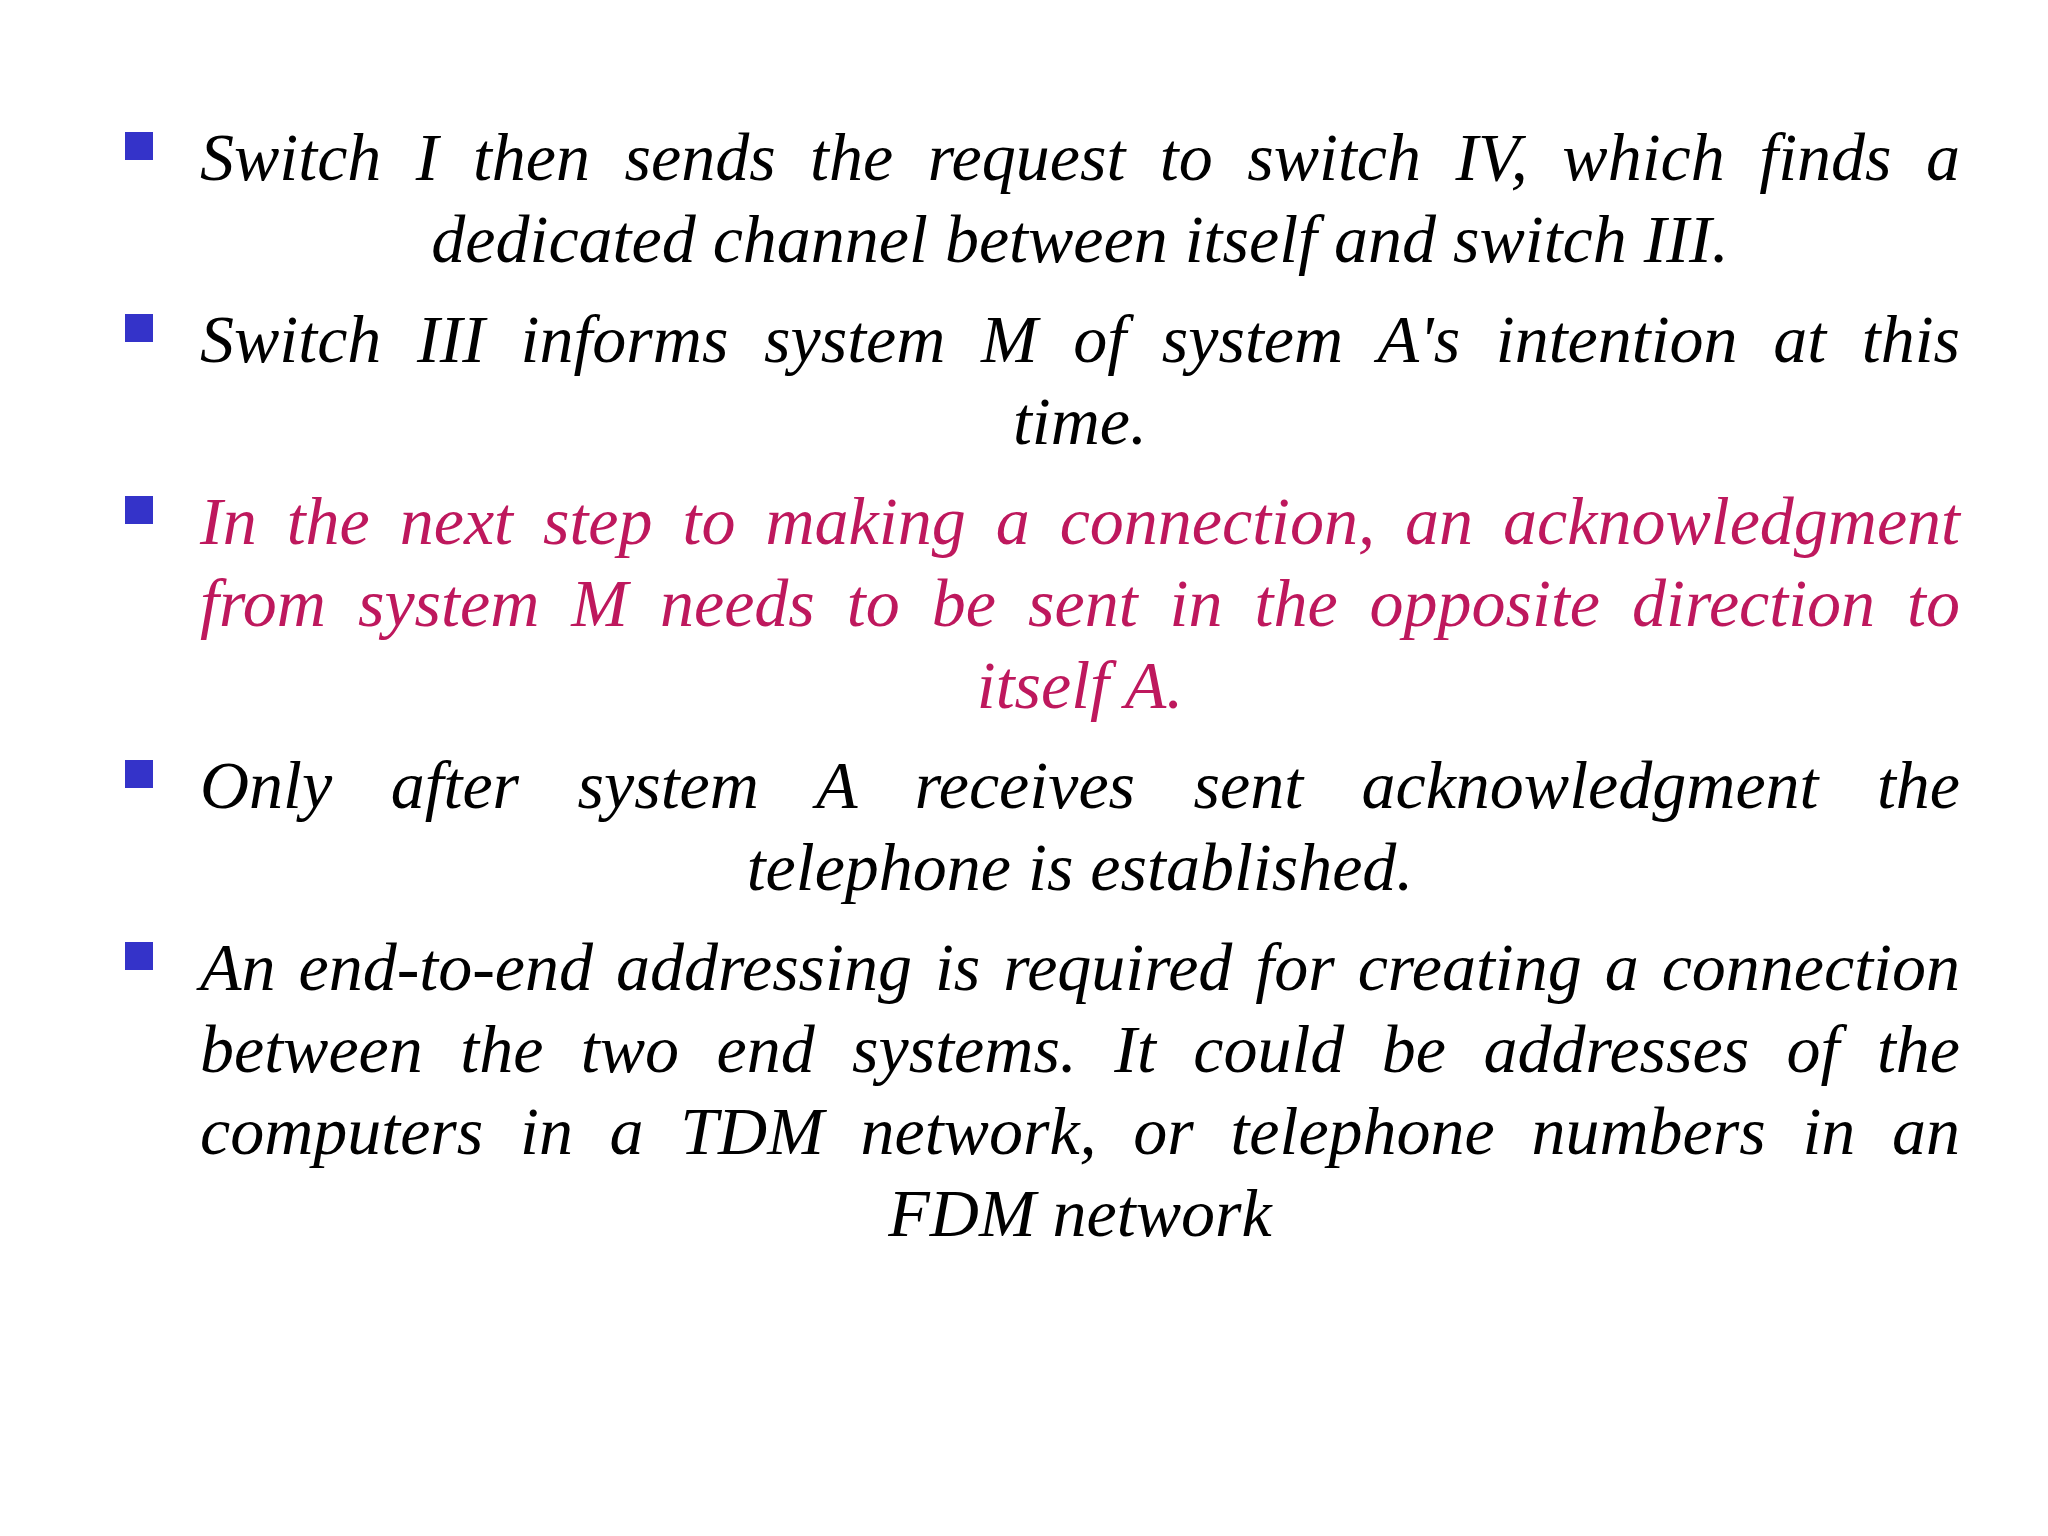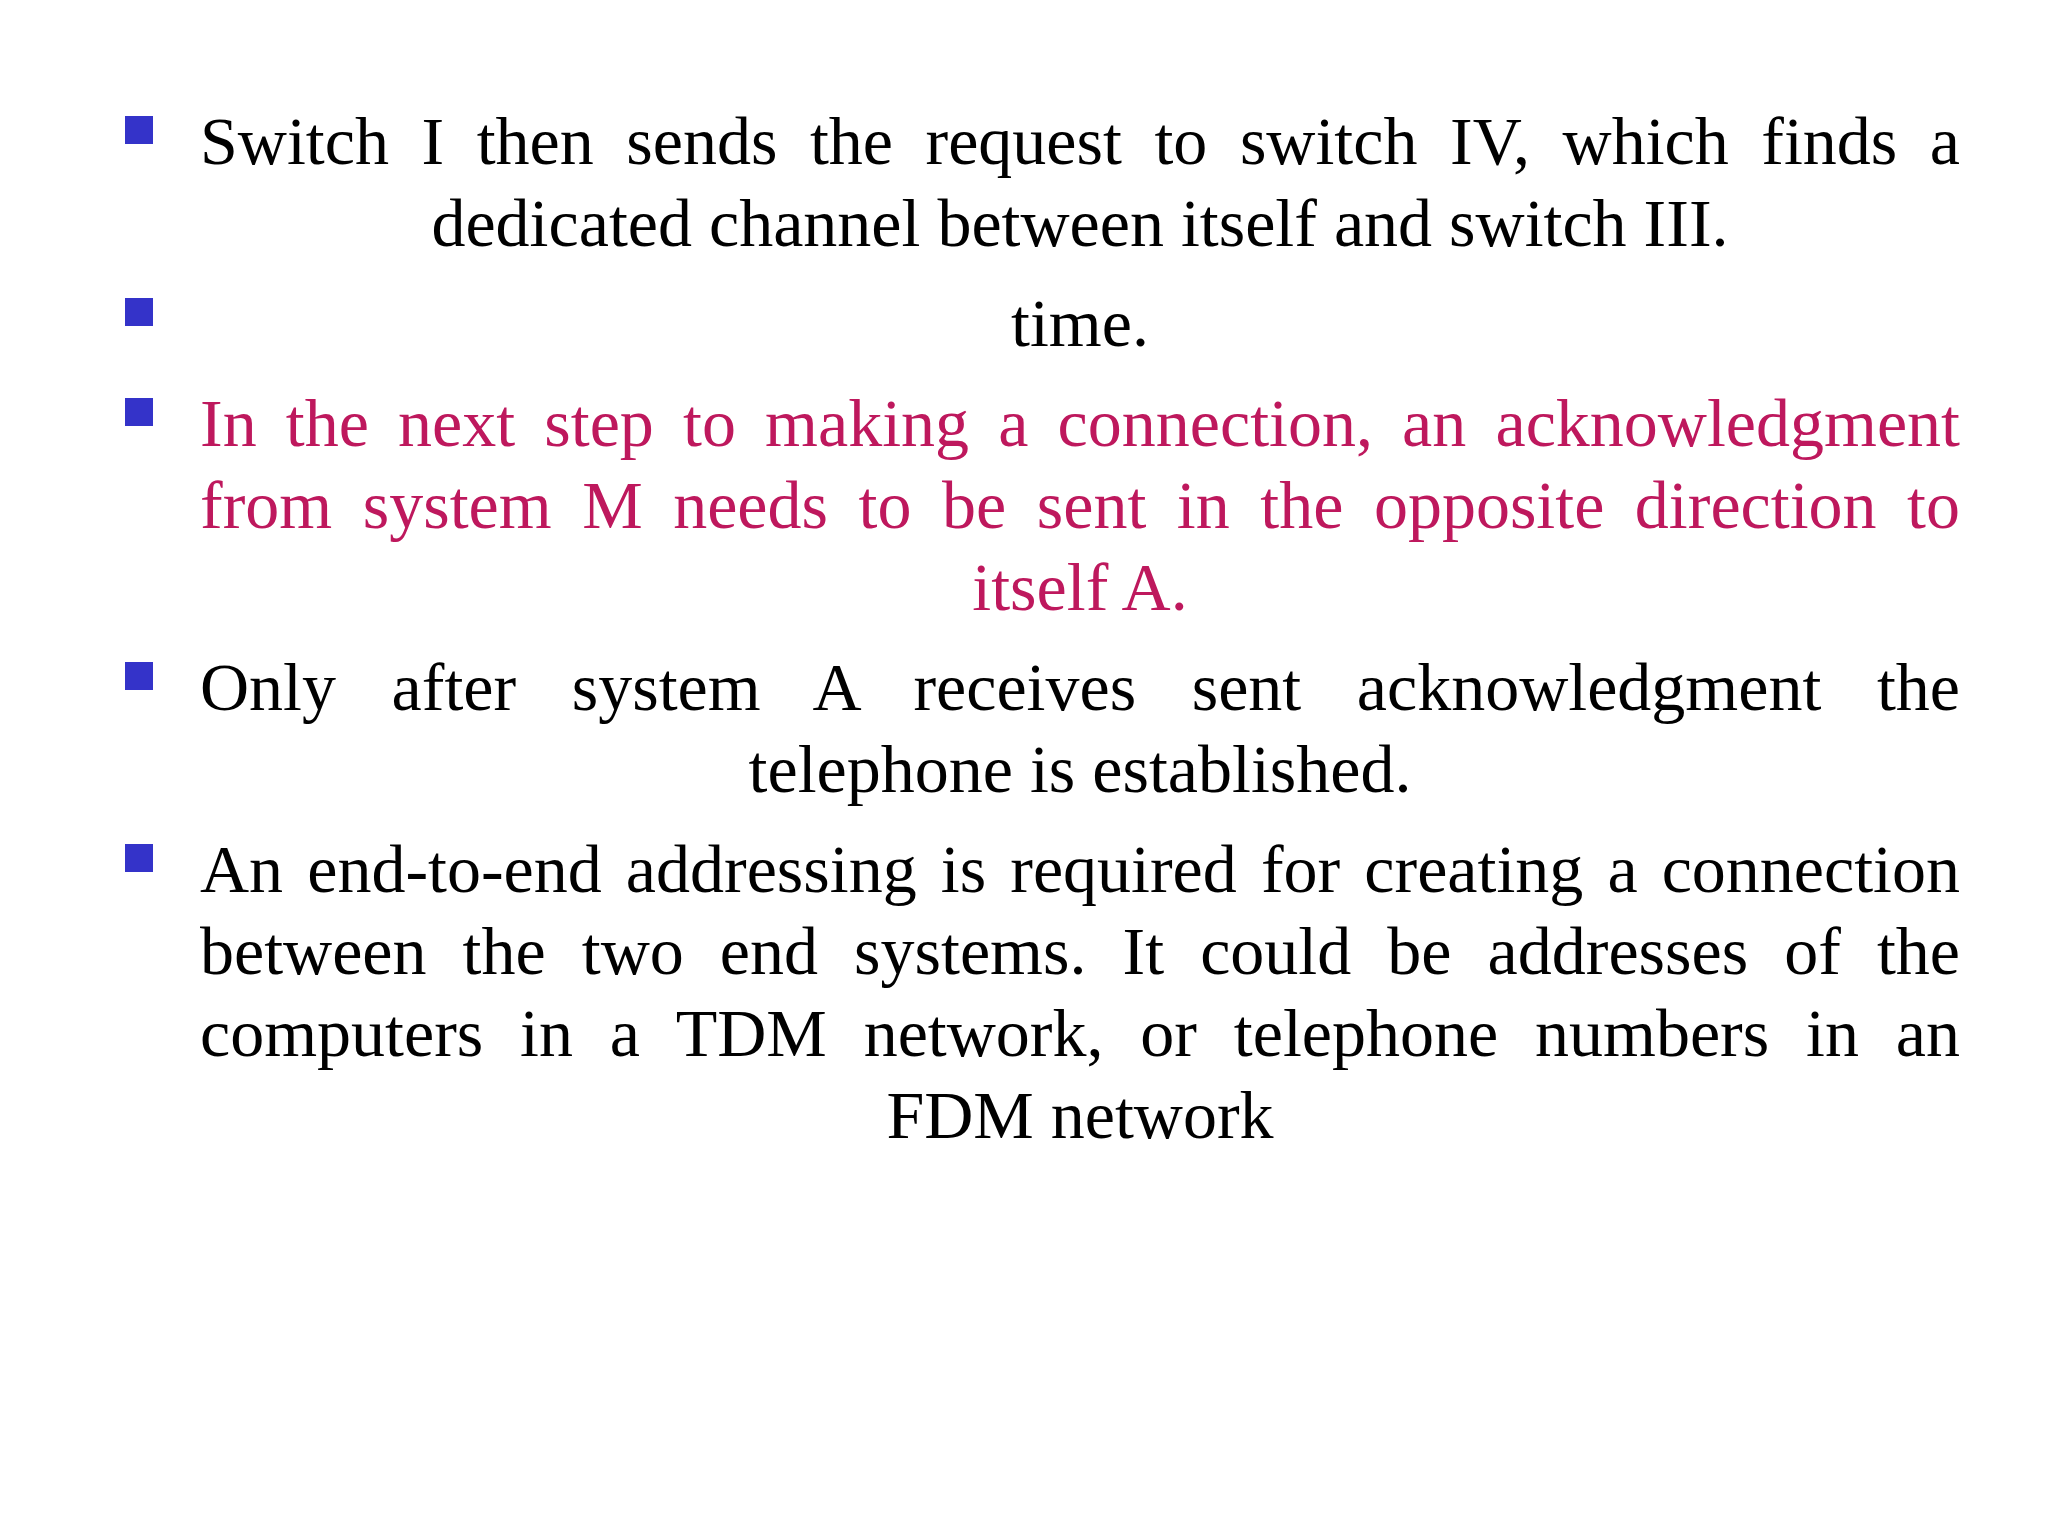--- a/index.html
+++ b/index.html
@@ -16,22 +16,23 @@
   }
   .slide {
     position: relative;
     width: 2048px;
     height: 1536px;
     background: #ffffff;
   }
   .bullet-list {
     position: absolute;
     left: 125px;
-    top: 100px;
+    top: 116px;
     width: 1835px;
+    font-style: italic;
   }
   .bullet-item {
     display: flex;
     align-items: flex-start;
     margin-bottom: 18px;
   }
   .bullet-square {
     flex: 0 0 28px;
     width: 28px;
     height: 28px;
@@ -62,20 +63,21 @@
       <div class="bullet-item">
         <span class="bullet-square" style="background: rgb(52, 51, 201);"></span>
         <div class="bullet-text" style="color: rgb(0, 0, 0);">
           <div class="line just">Switch I then sends the request to switch IV, which finds a</div>
           <div class="line">dedicated channel between itself and switch III.</div>
         </div>
       </div>
       <div class="bullet-item">
         <span class="bullet-square" style="background: rgb(52, 51, 201);"></span>
         <div class="bullet-text" style="color: rgb(0, 0, 0);">
+          <div class="line just">Switch III informs system M of system A's intention at this</div>
           <div class="line">time.</div>
         </div>
       </div>
       <div class="bullet-item">
         <span class="bullet-square" style="background: rgb(52, 51, 201);"></span>
         <div class="bullet-text" style="color: #be185d;">
           <div class="line just">In the next step to making a connection, an acknowledgment</div>
           <div class="line just">from system M needs to be sent in the opposite direction to</div>
           <div class="line">itself A.</div>
         </div>

